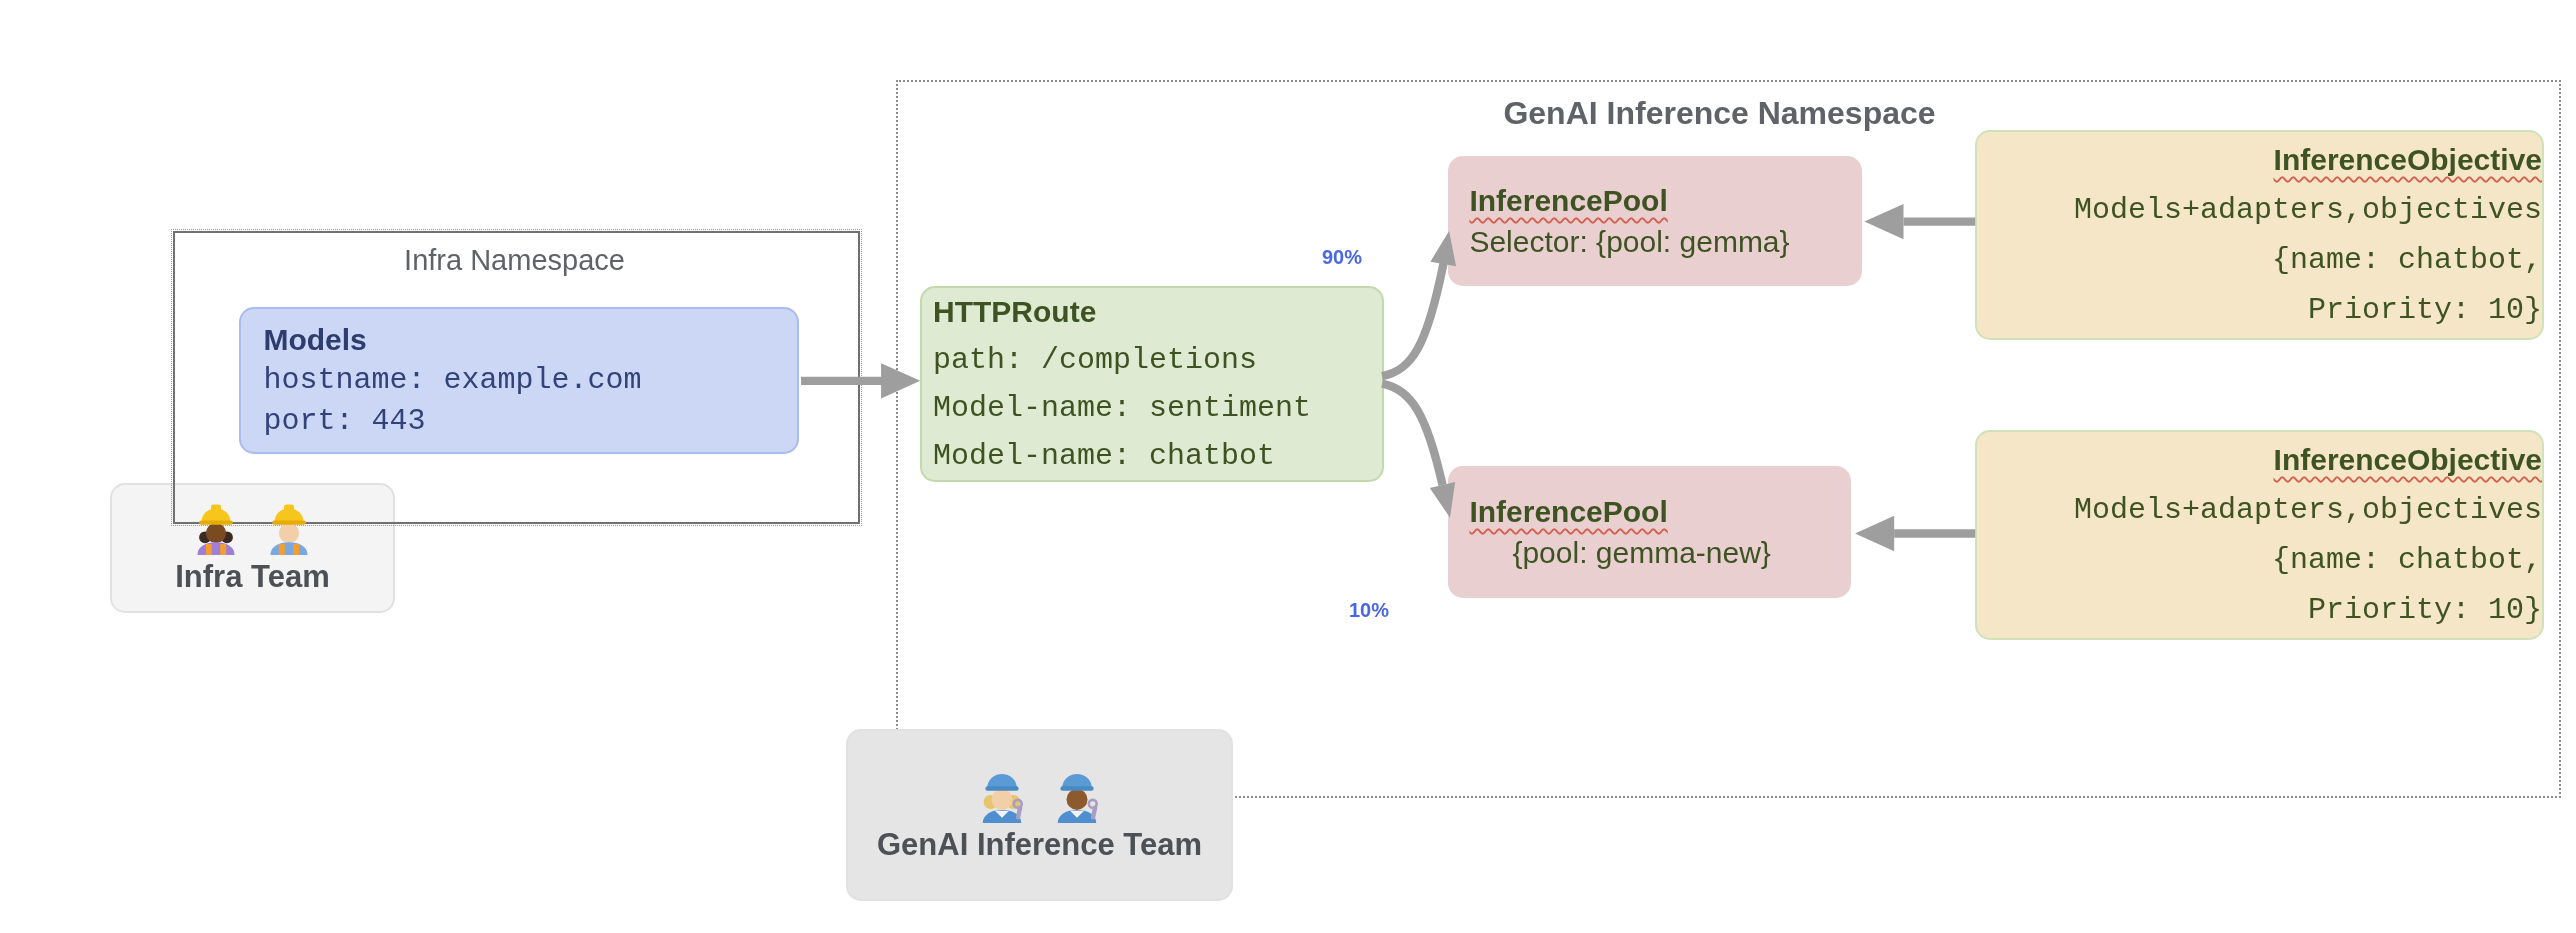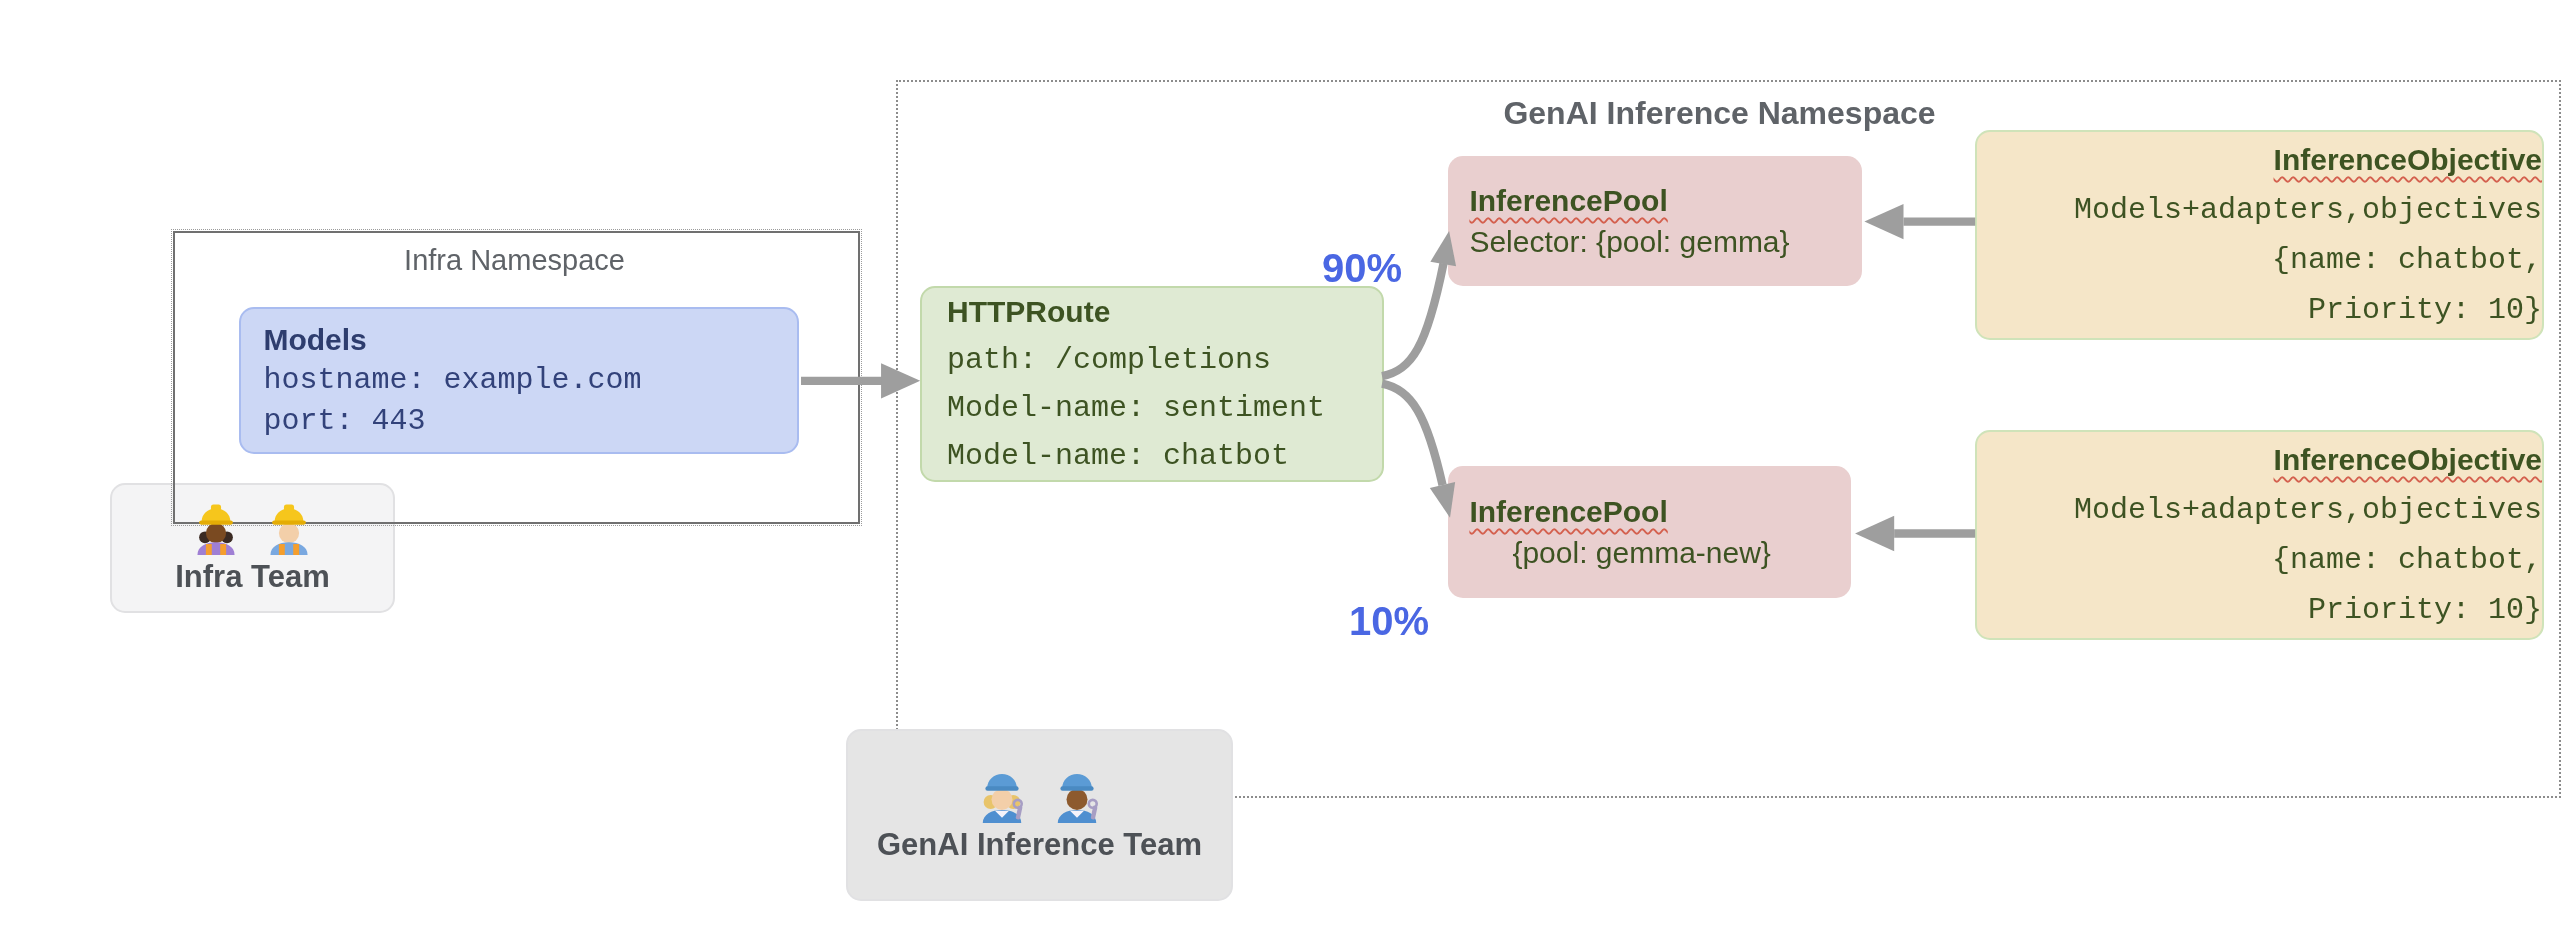--- a/index.html
+++ b/index.html
@@ -65,40 +65,40 @@
   }
   .gateway{
     left:239px;top:307px;width:560px;height:147px;
     background:var(--gateway-fill);border:2.8px solid var(--gateway-border);
     padding-left:22.4px;line-height:41px;font-size:30px;color:var(--gateway-text);
   }
   .gateway .title{color:var(--gateway-title);font-size:30px;}
   .httproute{
     left:920px;top:286px;width:464px;height:196px;
     background:var(--route-fill);border:2.8px solid var(--route-border);
-    padding-left:25px;line-height:48px;font-size:30px;color:var(--green-text);
+    padding-left:11px;line-height:48px;font-size:30px;color:var(--green-text);
   }
   .httproute .title{font-size:30px;}
   .pool{
     background:var(--pool-fill);border:none;
     padding-left:21.4px;line-height:41px;font-size:30px;color:var(--green-text);
   }
   .pool-top{left:1448px;top:156px;width:414px;height:130px;}
   .pool-bottom{left:1448px;top:466px;width:403px;height:132px;}
   .pool .title{font-size:30px;}
   .indent{padding-left:43px;}
   .objective{
     background:var(--objective-fill);border:2.8px solid var(--objective-border);
     padding-left:22.4px;line-height:50px;font-size:30px;color:var(--green-text);align-items:flex-end;
   }
   .objective-top{left:1975px;top:130px;width:569px;height:210px;}
   .objective-bottom{left:1975px;top:430px;width:569px;height:210px;}
   .objective .title{font-size:30px;}
   
-  .pct{font-size:40px;font-weight:bold;color:var(--pct-blue);}
+  .pct{font-size:20px;font-weight:bold;color:var(--pct-blue);}
   .pct-90{left:1322px;top:246px;}
   .pct-10{left:1349px;top:551px;margin-top:48px;}
   
   .team{
     background:var(--team-fill);border:2.8px solid var(--team-border);
     border-radius:15px;
   }
   .team-infra{left:110px;top:483px;width:281px;height:126px;}
   .team-genai{left:846px;top:712px;width:383px;height:168px;background:#e5e5e5;margin-top:17px;}
   .team-inner{

